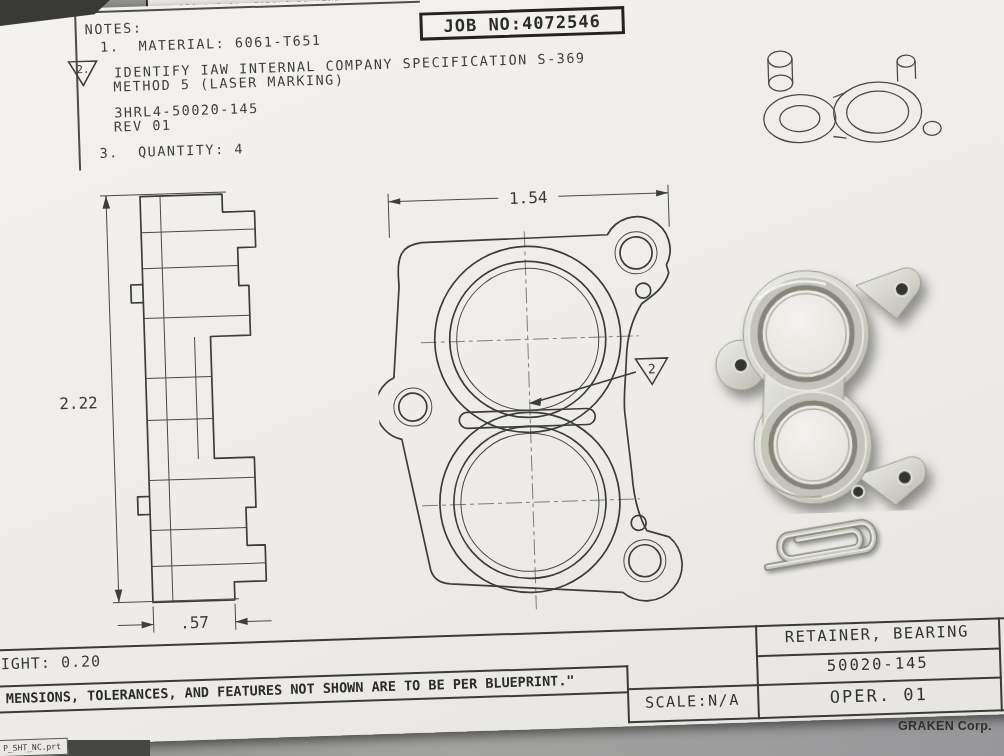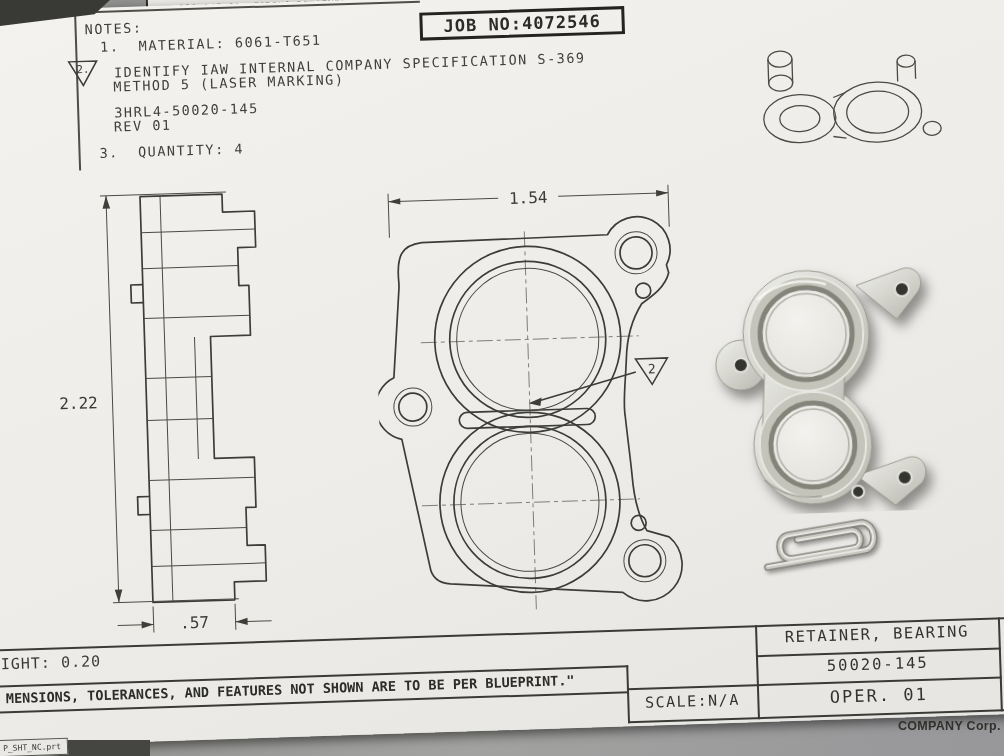--- a/index.html
+++ b/index.html
@@ -230,15 +230,15 @@
     <div class="tbtext" style="left:767px;top:642px;width:239px;font-size:15.5px">RETAINER, BEARING</div>
     <div class="tbtext" style="left:767px;top:672px;width:239px;font-size:15.5px;letter-spacing:2px">50020-145</div>
     <div class="tbtext" style="left:767px;top:702px;width:239px;font-size:17px;letter-spacing:2px">OPER. 01</div>
   </div>
 
   <div id="corner-wedge"></div>
   <div id="bottom-strip"></div>
   <div id="bottom-tab">
     <span>P_SHT_NC.prt</span>
   </div>
-  <div id="graken">COMPANY Corp.</div>
+  <div id="graken">GRAKEN Corp.</div>
 
 </div>
 
 </body></html>

